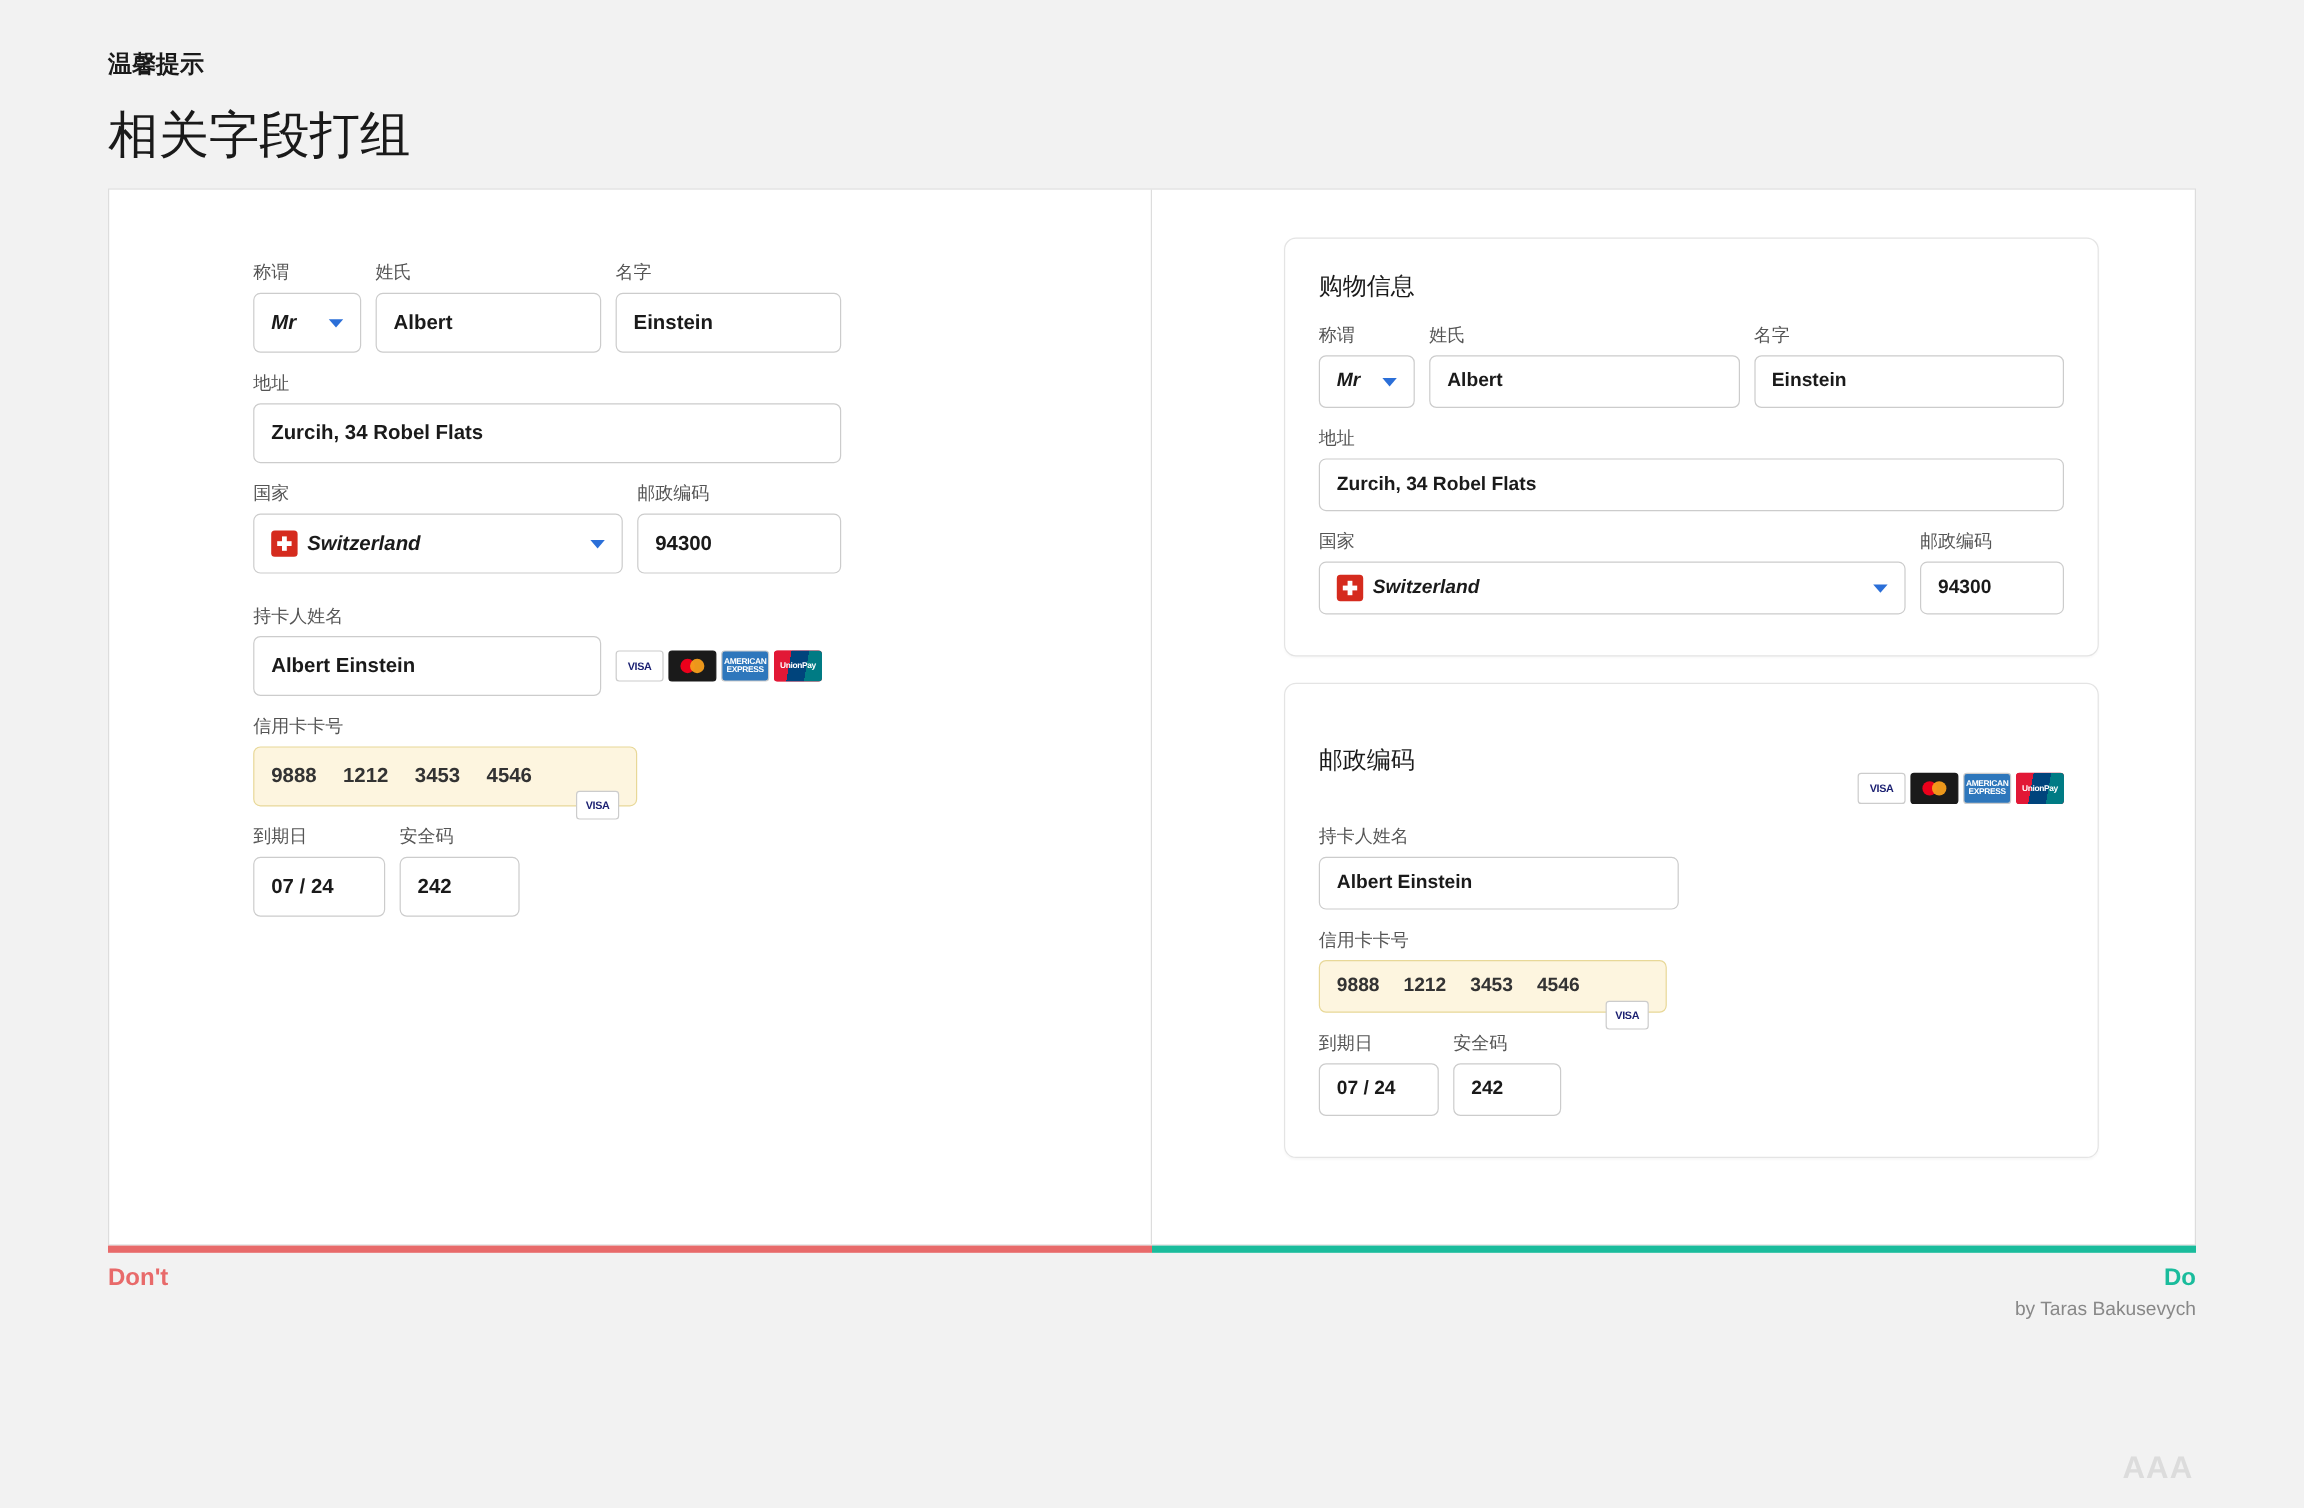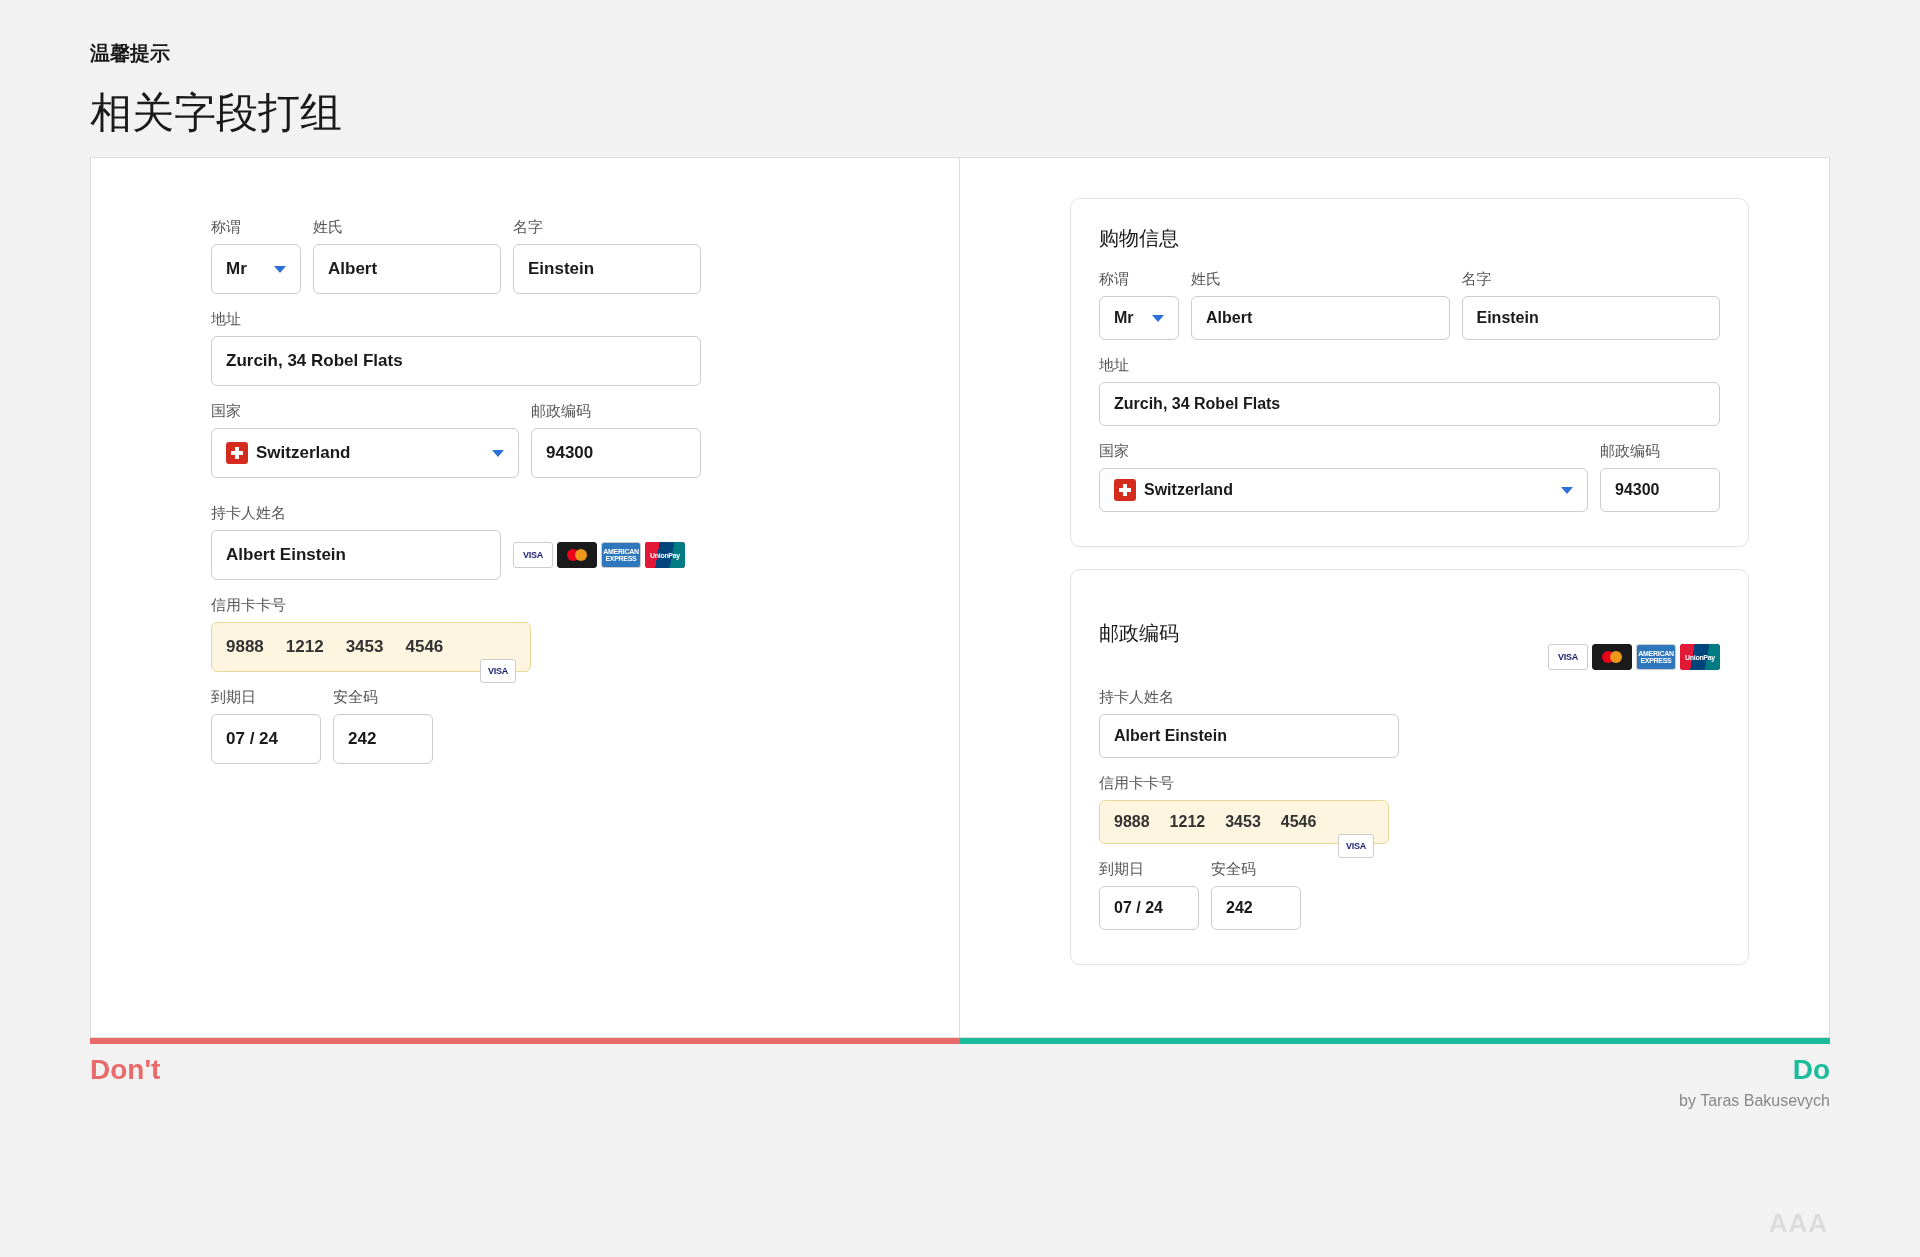--- a/index.html
+++ b/index.html
@@ -41,21 +41,21 @@
   border-radius: 6px;
   padding: 0 14px;
   height: 50px;
   font-size: 17px;
   font-weight: 600;
   display: flex;
   align-items: center;
   background: #fff;
 }
 .input.small { height: 44px; font-size: 16px; }
-.select { justify-content: space-between; gap: 10px; }
+.select { justify-content: space-between; gap: 10px; font-style: italic; }
 .caret {
   width: 0; height: 0;
   border-left: 6px solid transparent;
   border-right: 6px solid transparent;
   border-top: 7px solid #2b6fd8;
 }
 .swiss-flag {
   width: 22px; height: 22px; background: #d52b1e; border-radius: 3px;
   display: inline-flex; align-items:center; justify-content:center;
   margin-right: 8px; position:relative; flex:0 0 auto;
@@ -87,21 +87,21 @@
   height: 50px;
   display:flex; align-items:center; padding: 16px 14px; gap: 22px;
   font-size: 17px; font-weight: 600; color:#333;
 }
 .card-number-box.small { height: 44px; font-size:16px; gap:20px;}
 .card-number-box .cc-badge { margin-left:auto; height:24px; width:36px;}
 .footer-bars { display:flex; margin-top:0; }
 .bar { height:6px; width:50%; }
 .bar-red { background:#e86a6a; }
 .bar-green { background:#1abc9c; }
-.footer-labels { display:flex; justify-content:space-between; margin-top:10px; font-weight:800; font-size:28px;}
+.footer-labels { display:flex; justify-content:space-between; margin-top:10px; font-weight:800; font-size:20px;}
 .dont { color:#e86a6a; }
 .do { color:#1abc9c; }
 .byline { text-align:right; font-size:16px; color:#888; margin-top:6px;}
 .watermark { position:absolute; right:92px; bottom:18px; font-size:26px; font-weight:800; color:#dcdcdc; letter-spacing:1px;}
 .panel-right { padding: 40px 80px 50px 110px; }
 </style>
 </head>
 <body>
 
 <div class="header-tip">温馨提示</div>

